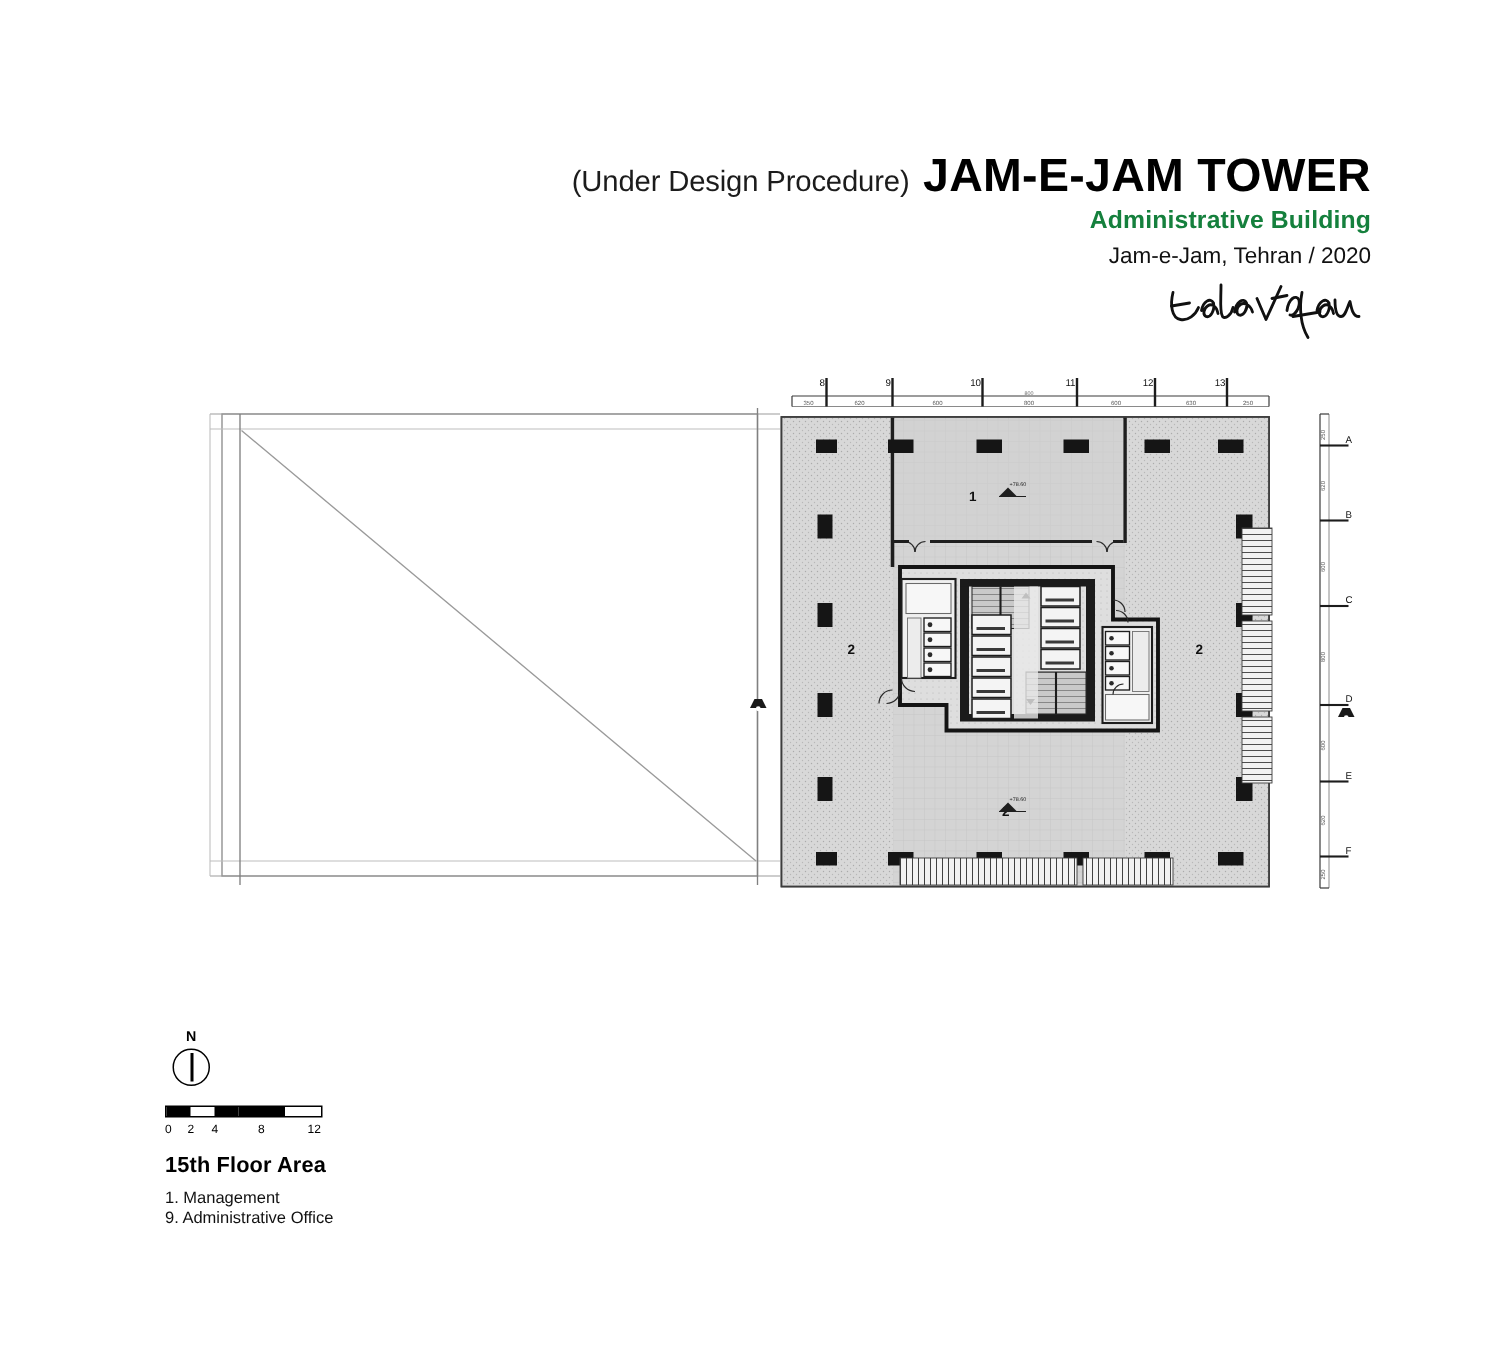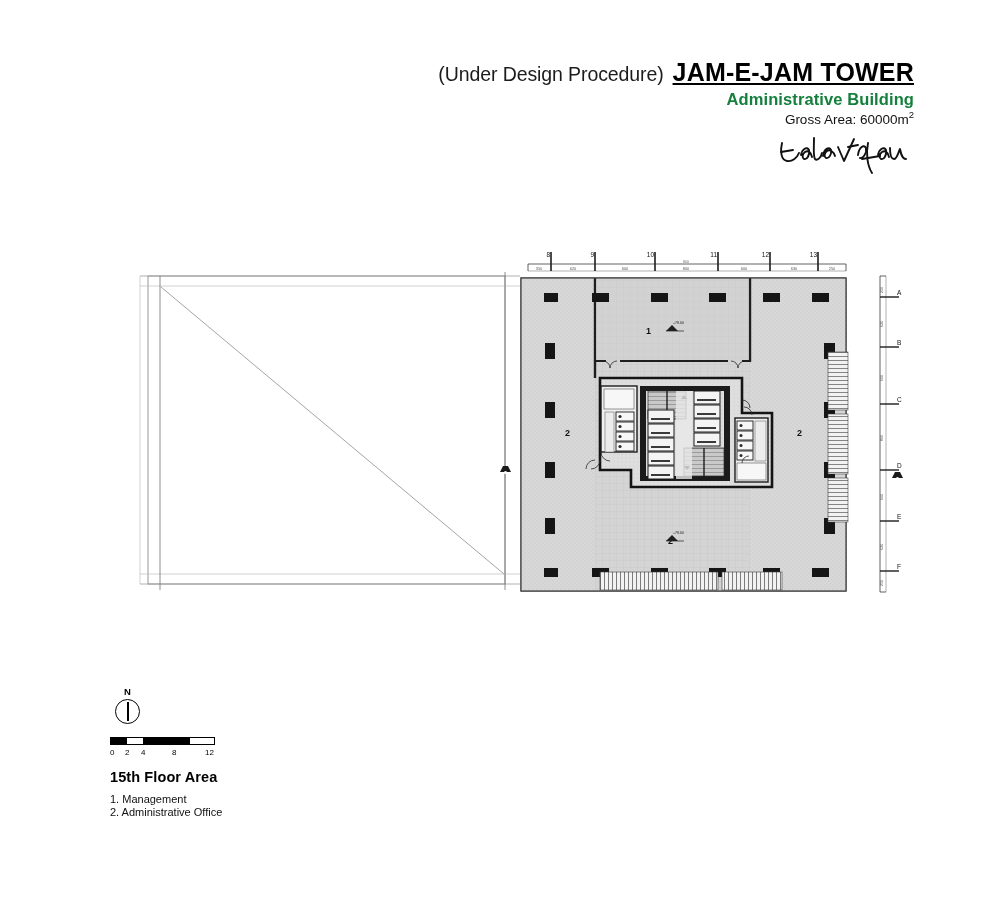--- a/index.html
+++ b/index.html
@@ -23,33 +23,33 @@
     right: 76px;
     width: 520px;
     text-align: right;
   }
   .title-line-1 {
     display: flex;
     justify-content: flex-end;
     align-items: baseline;
     gap: 9px;
     white-space: nowrap;
+    margin-top: 41px;
   }
   .proj-status {
     font-size: 19.5px;
     font-weight: 400;
     letter-spacing: -0.1px;
     color: #1c1c1c;
   }
   .proj-title {
-    font-size: 25px;
+    font-size: 31px;
     font-weight: bold;
     letter-spacing: 0.2px;
     color: #000;
-    text-decoration: underline;
   }
   .proj-sub {
     font-size: 16.5px;
     font-weight: bold;
     margin-top: 3px;
     letter-spacing: 0.1px;
     color: #15803d;
   }
   .proj-loc {
     font-size: 15px;
@@ -144,21 +144,21 @@
 </style>
 </head>
 <body>
 
 <div id="title-block">
   <div class="title-line-1">
     <span class="proj-status">(Under Design Procedure)</span>
     <span class="proj-title">JAM-E-JAM TOWER</span>
   </div>
   <div class="proj-sub">Administrative Building</div>
-  <div class="proj-area"><span>Gross Area: 60000m</span><sup>2</sup></div>
+  <div class="proj-loc">Jam-e-Jam, Tehran / 2020</div>
 
   <div id="signature">
     <svg width="132" height="42" viewBox="0 0 132 42">
       <g fill="none" stroke="#111" stroke-width="1.9" stroke-linecap="round" stroke-linejoin="round">
         <path d="M4 10 C 2 18, 3 27, 9 28 C 14 29, 19 25, 21 20"></path>
         <path d="M3 19 L 15 17"></path>
         <path d="M23 22 C 24 16, 29 13, 31 17 C 32 22, 29 27, 26 26 C 24 25, 24 21, 27 19 C 30 17, 33 19, 34 24"></path>
         <path d="M36 5 C 36 15, 35 23, 37 26 C 39 28, 43 25, 44 20"></path>
         <path d="M45 23 C 46 16, 51 13, 53 17 C 54 21, 51 26, 48 25 C 46 24, 46 20, 49 18 C 52 16, 56 19, 57 23"></path>
         <path d="M60 14 L 66 28 L 76 6"></path>
@@ -516,15 +516,15 @@
     <span style="left:15px;">2</span>
     <span style="left:31px;">4</span>
     <span style="left:62px;">8</span>
     <span style="left:95px;">12</span>
   </div>
 
   <div id="plan-name">15th Floor Area</div>
 
   <div id="room-key">
     <div class="key-item">1. Management</div>
-    <div class="key-item">2. Administrative Office</div>
+    <div class="key-item">9. Administrative Office</div>
   </div>
 </div>
 
 </body></html>

